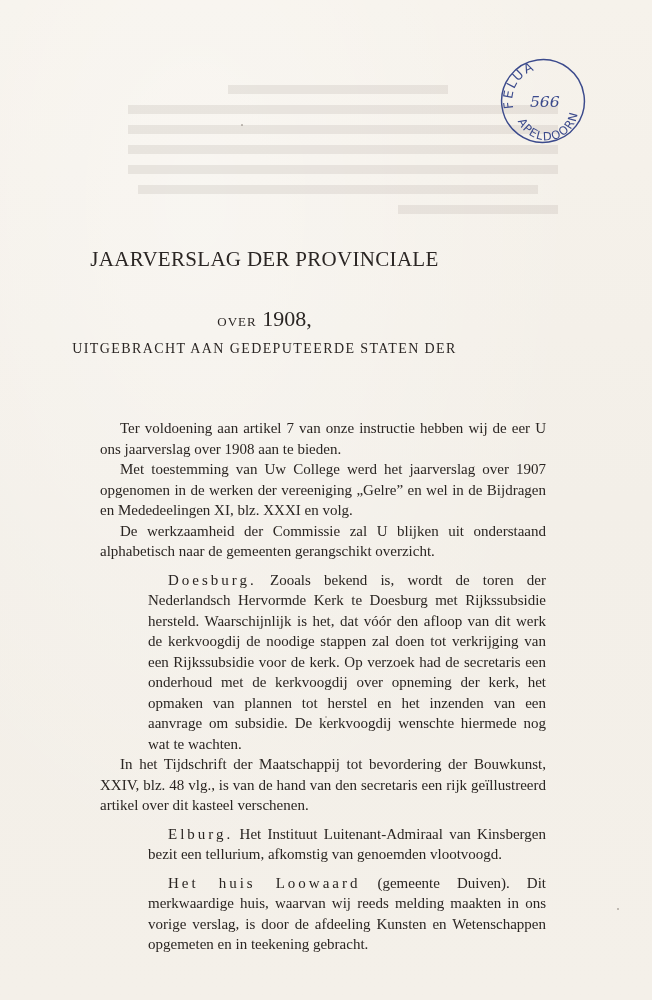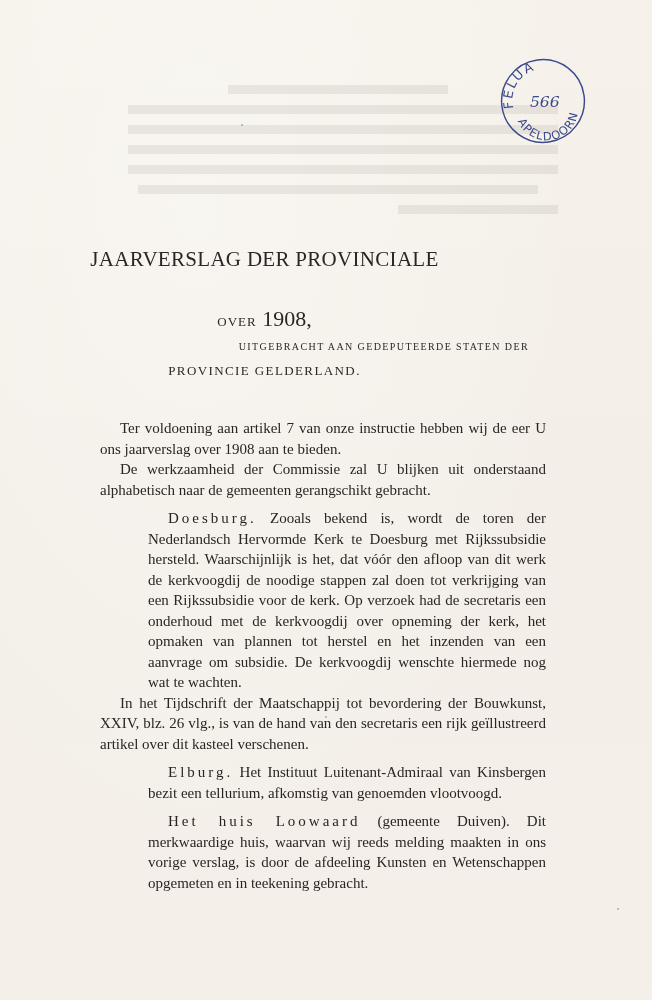--- a/index.html
+++ b/index.html
@@ -55,21 +55,21 @@
       width: 529px;
       text-align: center;
       font-family: "Liberation Serif", serif;
       letter-spacing: 0.3px;
       color: #2b2624;
     }
     .title-1 { top: 247px; font-size: 21px; }
     .title-2 { top: 272px; font-size: 21px; }
     .title-3 { top: 306px; font-size: 18px; font-variant: small-caps; letter-spacing: 1px; }
     .title-3 .year { font-size: 22px; font-variant: normal; letter-spacing: 0; }
-    .sub-1 { top: 341px; font-size: 10px; letter-spacing: 1.4px; text-align: right; }
+    .sub-1 { top: 341px; font-size: 14px; letter-spacing: 1.4px; }
     .sub-2 { top: 363px; font-size: 13px; letter-spacing: 1.4px; }
 
     .body-text {
       position: absolute;
       left: 100px;
       width: 446px;
       font-family: "Liberation Serif", serif;
       font-size: 15px;
       line-height: 20.5px;
       color: #2a2522;
@@ -122,32 +122,32 @@
       <text x="52" y="56" text-anchor="middle" font-family="DejaVu Serif, serif" font-style="italic" font-size="17" fill="#3b4a8c">566</text>
     </svg>
   </div>
 
   <div class="title title-1">JAARVERSLAG DER PROVINCIALE</div>
   <div class="title title-3">
     <span>over</span>
     <span class="year">1908,</span>
   </div>
   <div class="title sub-1">UITGEBRACHT AAN GEDEPUTEERDE STATEN DER</div>
-  <div class="title sub-2">PROVINCIE GELDERLAND.</div>
 
   <div class="body-text" style="top:418px;">
     <p class="para">Ter voldoening aan artikel 7 van onze instructie hebben wij de eer U ons jaarverslag over 1908 aan te bieden.</p>
-    <p class="para">De werkzaamheid der Commissie zal U blijken uit onderstaand alphabetisch naar de gemeenten gerangschikt gebracht.</p>
+    <p class="para">Met toestemming van Uw College werd het jaarverslag over 1907 opgenomen in de werken der vereeniging „Gelre” en wel in de Bijdragen en Mededeelingen XI, blz. XXXI en volg.</p>
+    <p class="para">De werkzaamheid der Commissie zal U blijken uit onderstaand alphabetisch naar de gemeenten gerangschikt overzicht.</p>
 
     <p class="para gap">
       <span class="place">Doesburg.</span>
       <span>Zooals bekend is, wordt de toren der Nederlandsch Hervormde Kerk te Doesburg met Rijkssubsidie hersteld. Waarschijnlijk is het, dat vóór den afloop van dit werk de kerkvoogdij de noodige stappen zal doen tot verkrijging van een Rijkssubsidie voor de kerk. Op verzoek had de secretaris een onderhoud met de kerkvoogdij over opneming der kerk, het opmaken van plannen tot herstel en het inzenden van een aanvrage om subsidie. De kerkvoogdij wenschte hiermede nog wat te wachten.</span>
     </p>
 
-    <p class="para">In het Tijdschrift der Maatschappij tot bevordering der Bouwkunst, XXIV, blz. 26 vlg., is van de hand van den secretaris een rijk geïllustreerd artikel over dit kasteel verschenen.</p>
+    <p class="para">In het Tijdschrift der Maatschappij tot bevordering der Bouwkunst, XXIV, blz. 48 vlg., is van de hand van den secretaris een rijk geïllustreerd artikel over dit kasteel verschenen.</p>
 
     <p class="para gap">
       <span class="place">Elburg.</span>
       <span>Het Instituut Luitenant-Admiraal van Kinsbergen bezit een tellurium, afkomstig van genoemden vlootvoogd.</span>
     </p>
 
     <p class="para gap">
       <span class="place">Het huis Loowaard</span>
       <span>(gemeente Duiven). Dit merkwaardige huis, waarvan wij reeds melding maakten in ons vorige verslag, is door de afdeeling Kunsten en Wetenschappen opgemeten en in teekening gebracht.</span>
     </p>

